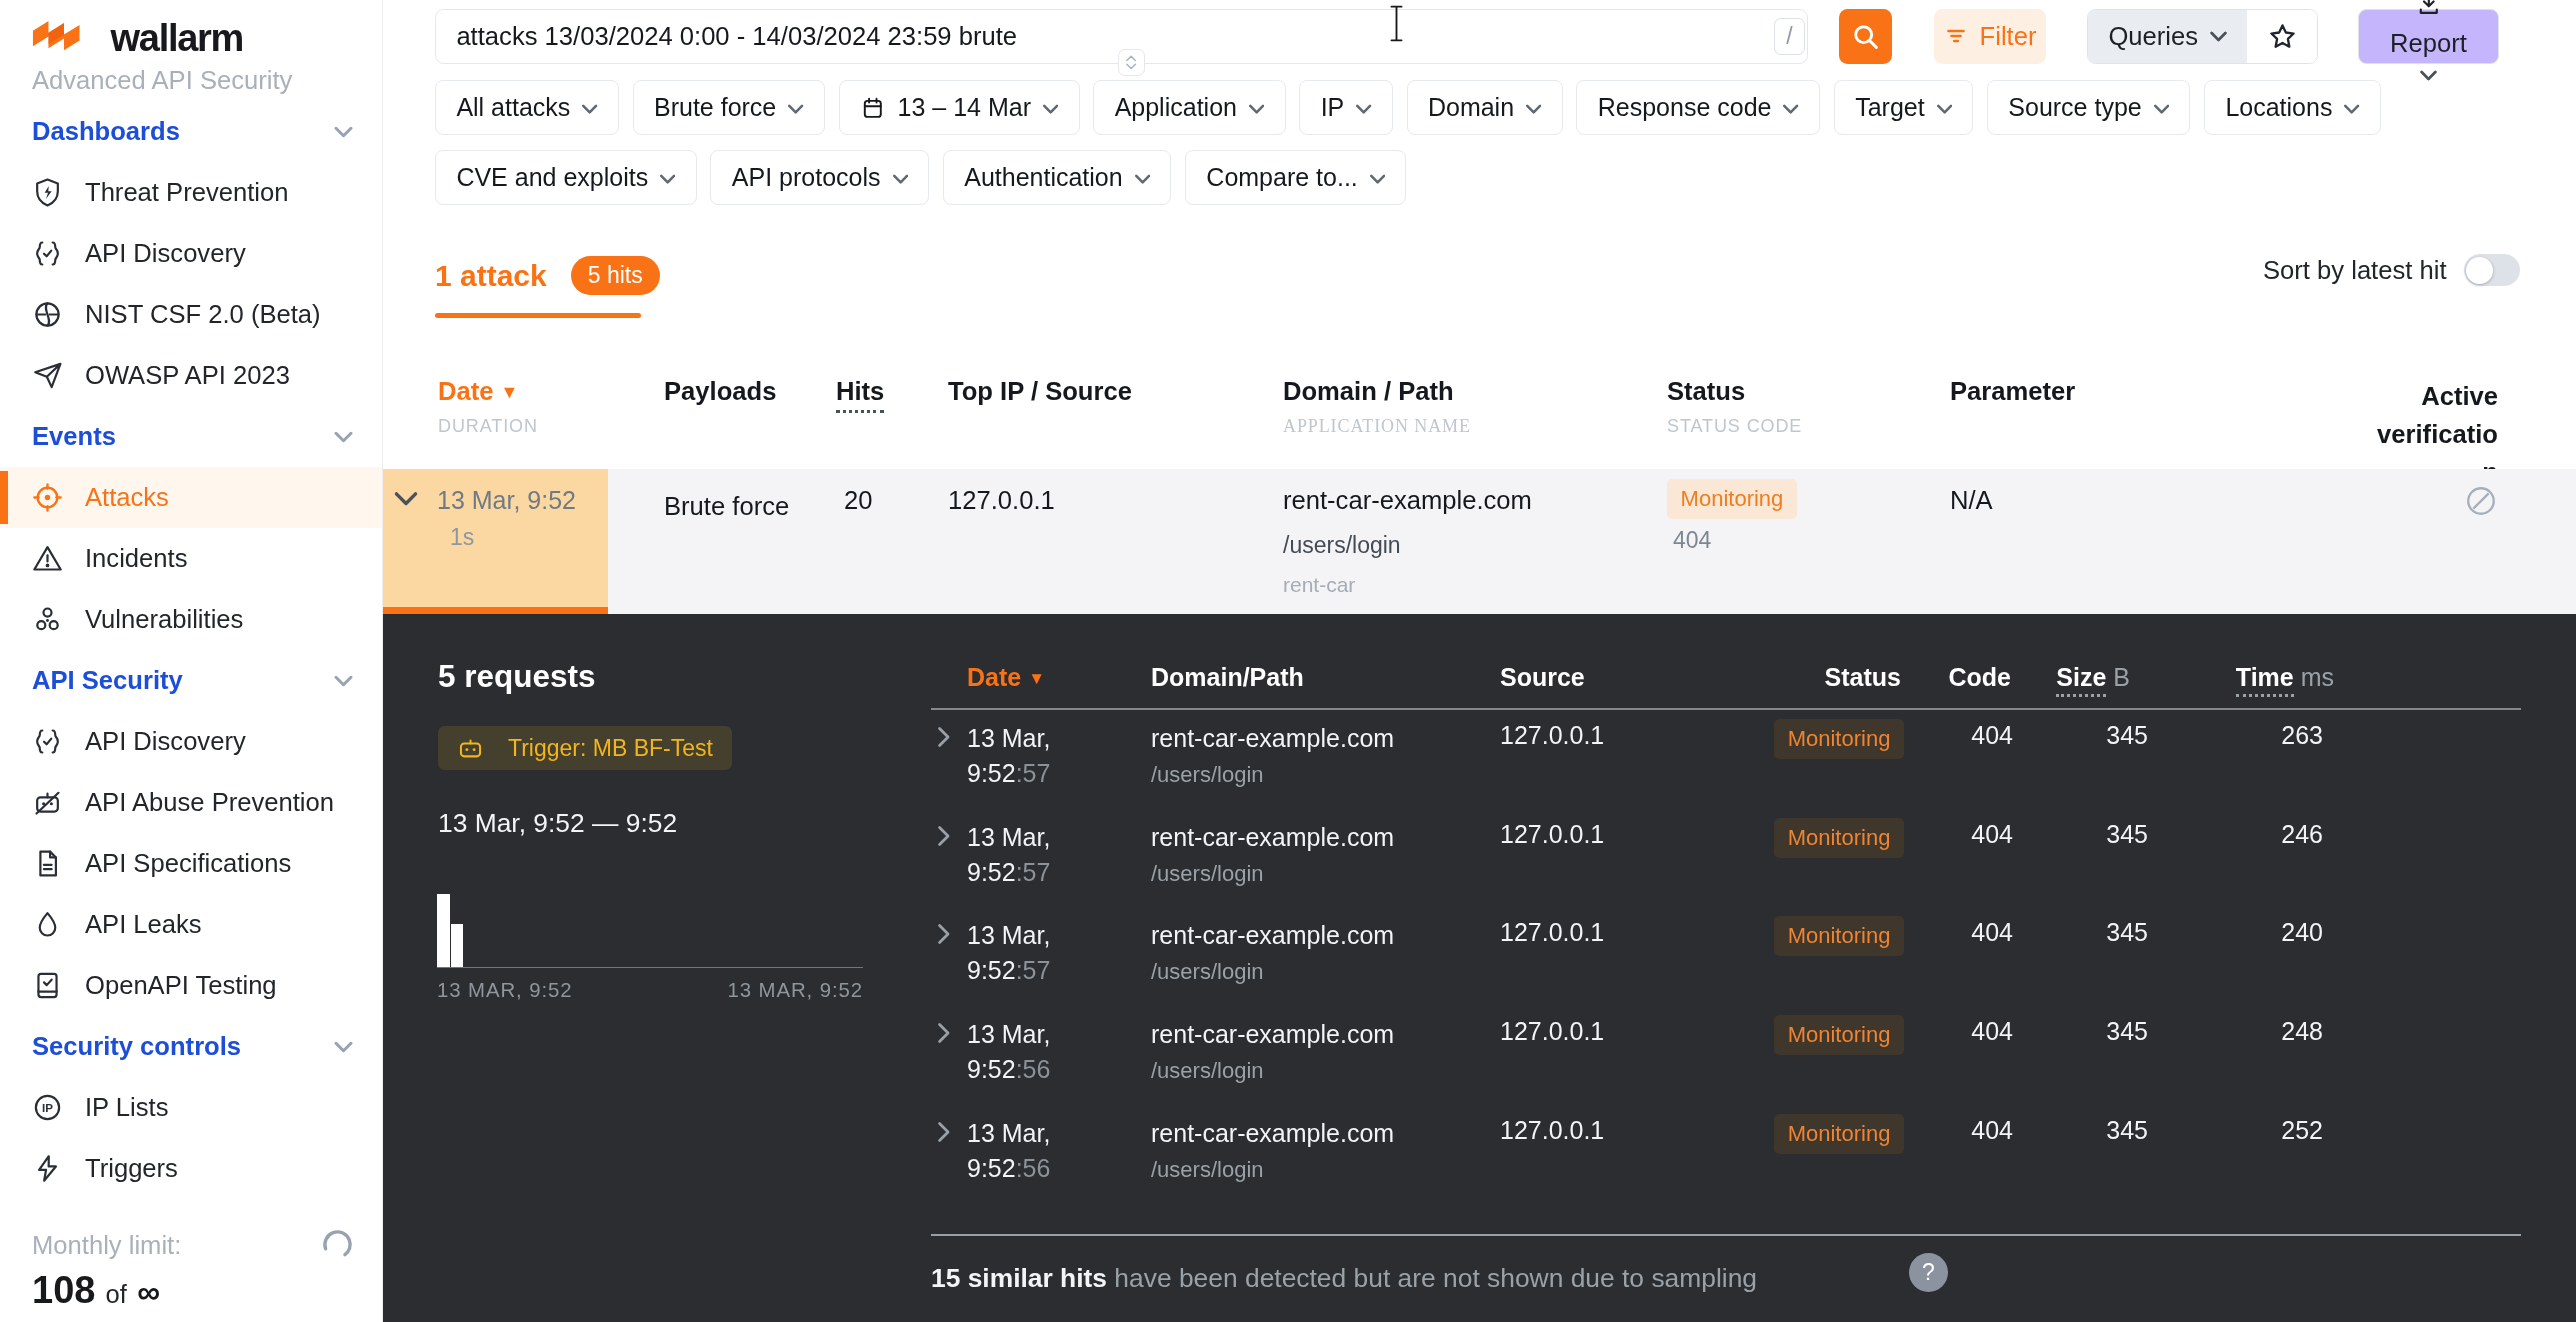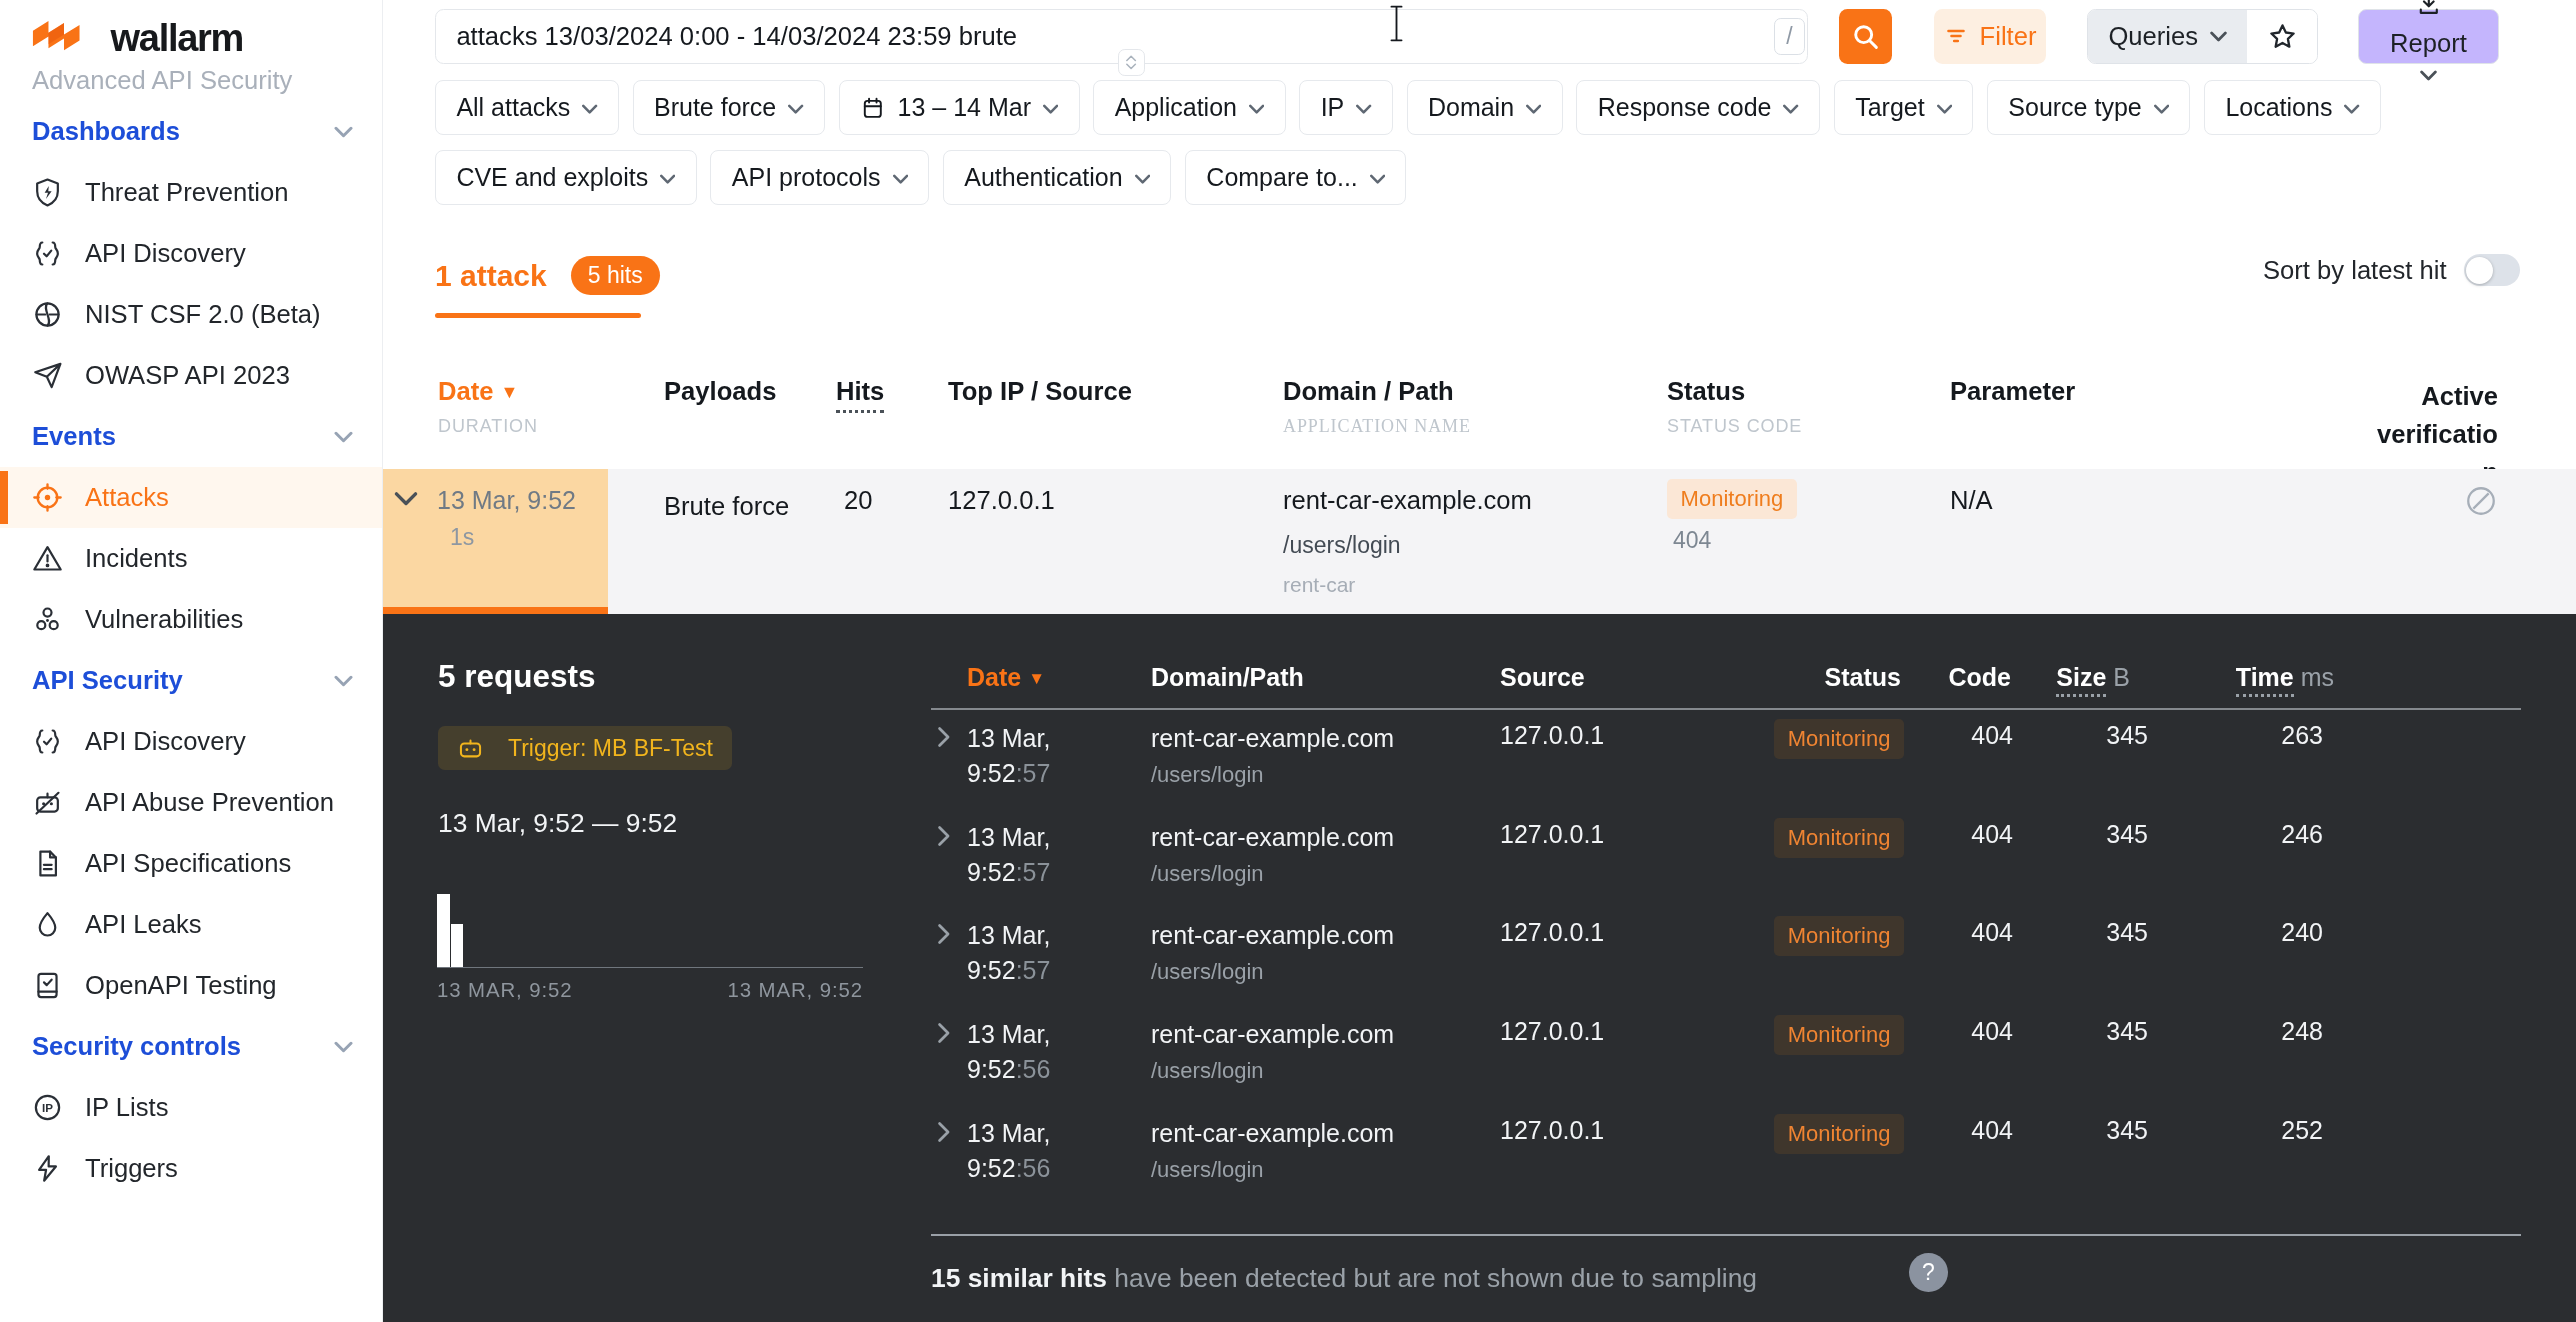--- a/index.html
+++ b/index.html
@@ -319,20 +319,33 @@
       <div class="srow">
         <span class="sicon">
             <svg viewBox="0 0 24 24" width="31" height="31" fill="none" stroke="currentColor" stroke-width="1.7" stroke-linejoin="round">
               <path d="M13 2.5L5.5 13h5.4L9.4 21.5 18.5 10.4h-5.6z"></path>
             </svg>
           </span>
         <span class="slabel">Triggers</span>
       </div>
     </div>
 
+    <div id="monthly">
+      <div id="monthly-label">Monthly limit:</div>
+      <span id="monthly-spinner">
+          <svg width="37" height="37" viewBox="0 0 44 44">
+            <circle cx="22" cy="22" r="15" fill="none" stroke="currentColor" stroke-width="4" stroke-linecap="round" stroke-dasharray="66 32" transform="rotate(-200 22 22)"></circle>
+          </svg>
+        </span>
+      <div id="monthly-value-row">
+        <span id="monthly-value">108</span>
+        <span id="monthly-of">of</span>
+        <span id="monthly-inf">∞</span>
+      </div>
+    </div>
   </nav>
 
   <input id="search" type="text" value="attacks 13/03/2024 0:00 - 14/03/2024 23:59 brute" style="">
   <div id="slash-hint">/</div>
   <button id="search-btn">
     <span>
         <svg width="29" height="29" viewBox="0 0 24 24" fill="none" stroke="#fff" stroke-width="2.4" stroke-linecap="round">
           <circle cx="10.5" cy="10.5" r="6.6"></circle>
           <path d="M15.5 15.5L21 21"></path>
         </svg>

